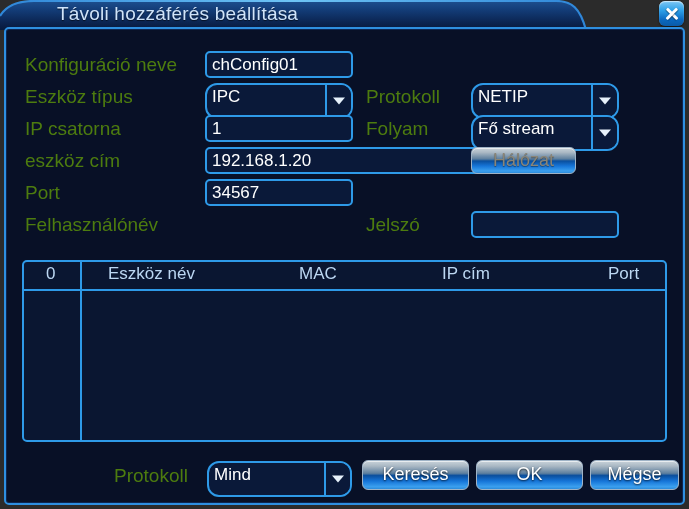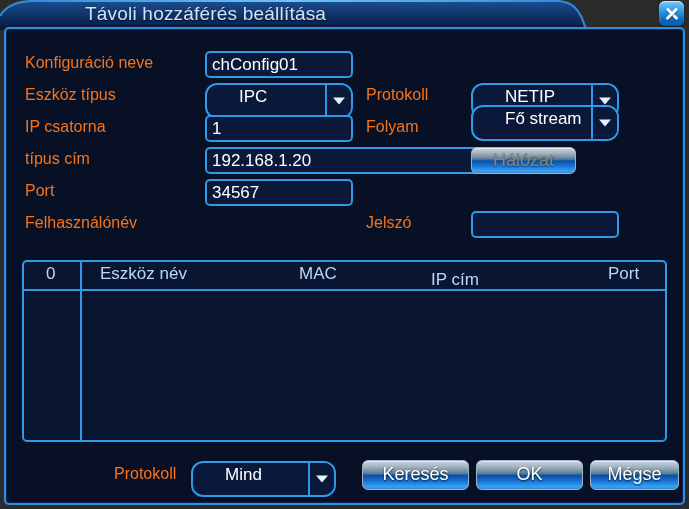--- a/index.html
+++ b/index.html
@@ -39,21 +39,20 @@
   }
   .title-text {
     position: absolute;
     left: 57px;
     top: 3px;
     font-size: 19px;
     color: #cfe4fb;
     letter-spacing: 0.2px;
     white-space: nowrap;
     text-shadow: 0 1px 1px rgba(0,0,0,0.6);
-    margin-left: 28px;
   }
   .close-btn {
     position: absolute;
     right: 5px;
     top: 1px;
     width: 25px;
     height: 25px;
     border-radius: 6px;
     background: linear-gradient(180deg,#7ec8f5 0%, #2da0e8 38%, #0a68c0 75%, #0b5ba8 100%);
     box-shadow: inset 0 1px 1px rgba(255,255,255,0.65), 0 1px 2px rgba(0,0,0,0.55);
@@ -91,22 +90,22 @@
   
   .form {
     position: absolute;
     left: 0;
     top: 0;
     width: 677px;
     height: 212px;
   }
   .label {
     position: absolute;
-    font-size: 16px;
-    color: #f97316;
+    font-size: 19px;
+    color: #4d7c0f;
     white-space: nowrap;
   }
 
   
   .field {
     position: absolute;
     box-sizing: border-box;
     height: 27px;
     background: #0a1939;
     border: 2px solid #2e9ae8;
@@ -124,21 +123,20 @@
     position: absolute;
     box-sizing: border-box;
     height: 36px;
     border: 2px solid #2e9ae8;
     border-radius: 12px;
     background: #0a1939;
     display: flex;
     align-items: stretch;
     cursor: pointer;
     overflow: hidden;
-    padding-left: 27px;
   }
   .combo .combo-val {
     flex: 1 1 auto;
     color: #ffffff;
     font-size: 17px;
     line-height: 23px;
     padding-left: 5px;
     white-space: nowrap;
     overflow: hidden;
   }
@@ -291,57 +289,57 @@
       <div class="label" style="left:360px; top:57px;">Protokoll</div>
       <div class="combo" style="left:465px; top:54px; width:148px;">
         <div class="combo-val">NETIP</div>
         <div class="combo-arrow"></div>
       </div>
 
       <div class="label" style="left:19px; top:89px;">IP csatorna</div>
       <input class="field" style="left: 199px; top: 86px; width: 148px;" value="1">
 
       <div class="label" style="left:360px; top:89px;">Folyam</div>
-      <div class="combo" style="left:465px; top:76px; width:148px;">
+      <div class="combo" style="left:465px; top:86px; width:148px;">
         <div class="combo-val">Fő stream</div>
         <div class="combo-arrow"></div>
       </div>
 
-      <div class="label" style="left:19px; top:121px;">típus cím</div>
+      <div class="label" style="left:19px; top:121px;">eszköz cím</div>
       <input class="field" style="left: 199px; top: 118px; width: 289px;" value="192.168.1.20">
       <div class="btn disabled" style="left:465px; top:118px; width:105px; height:27px;">Hálózat</div>
 
       <div class="label" style="left:19px; top:153px;">Port</div>
       <input class="field" style="left: 199px; top: 150px; width: 148px;" value="34567">
 
       <div class="label" style="left:19px; top:185px;">Felhasználónév</div>
 
       <div class="label" style="left:360px; top:185px;">Jelszó</div>
       <input class="field" type="password" style="left: 465px; top: 182px; width: 148px;" value="">
     </div>
 
     <div class="divider"></div>
 
     <div class="table">
       <div class="thead">
         <div class="col-sep" style="left:56px; height:27px;"></div>
         <div class="th" style="left:22px;">0</div>
-        <div class="th" style="left:76px;">Eszköz név</div>
+        <div class="th" style="left:84px;">Eszköz név</div>
         <div class="th" style="left:275px;">MAC</div>
-        <div class="th" style="left:407px;margin-top:6px;">IP cím</div>
+        <div class="th" style="left:418px;">IP cím</div>
         <div class="th" style="left:584px;">Port</div>
       </div>
       <div class="tbody">
         <div class="col-sep" style="left:56px; height:151px;"></div>
       </div>
     </div>
 
     <div class="bottombar">
       <div class="label" style="left:108px; top:14px;">Protokoll</div>
-      <div class="combo" style="left:185px; top:10px; width:145px;">
+      <div class="combo" style="left:201px; top:10px; width:145px;">
         <div class="combo-val">Mind</div>
         <div class="combo-arrow"></div>
       </div>
 
       <div class="btn" style="left:356px; top:9px; width:107px; height:30px;">Keresés</div>
       <div class="btn" style="left:584px; top:9px; width:89px; height:30px;">Mégse</div>
       <div class="btn" style="left:470px; top:9px; width:107px; height:30px;">OK</div>
     </div>
 
   </div>

